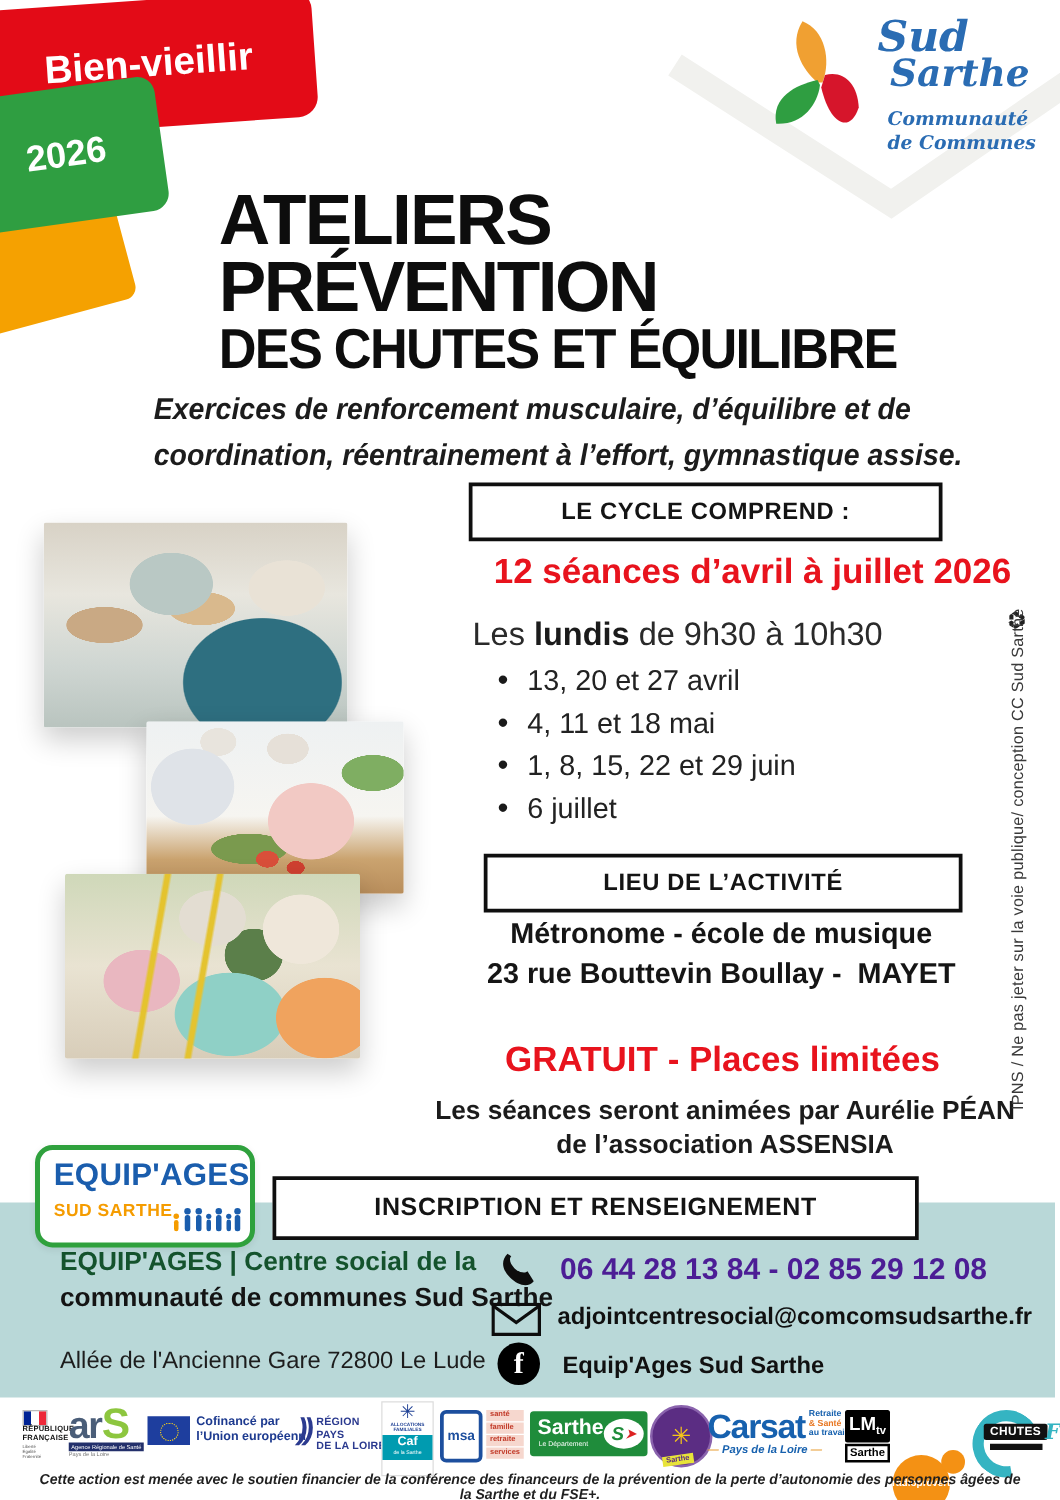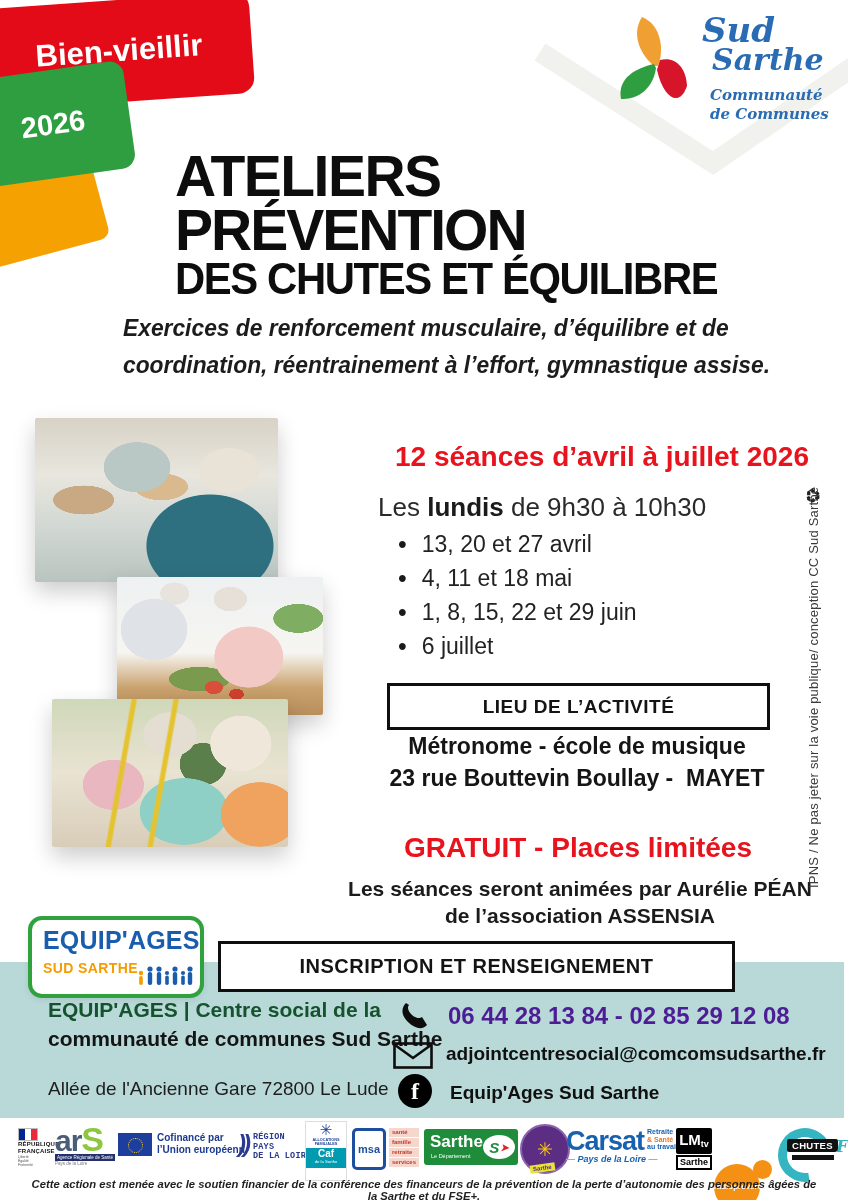--- a/index.html
+++ b/index.html
@@ -205,20 +205,23 @@
 
   <div class="abs subtitle">
     <div>Exercices de renforcement musculaire, d’équilibre et de</div>
     <div>coordination, réentrainement à l’effort, gymnastique assise.</div>
   </div>
 
   <div class="abs photo photo1"></div>
   <div class="abs photo photo2"></div>
   <div class="abs photo photo3"></div>
 
+  <div class="abs hdr-box cycle-box">
+    <span>LE CYCLE COMPREND :</span>
+  </div>
   <div class="abs red-line cycle-highlight">12 séances d’avril à juillet 2026</div>
   <div class="abs schedule"><span>Les </span><b>lundis</b><span> de 9h30 à 10h30</span></div>
   <div class="abs dates">
     <div class="date-row">13, 20 et 27 avril</div>
     <div class="date-row">4, 11 et 18 mai</div>
     <div class="date-row">1, 8, 15, 22 et 29 juin</div>
     <div class="date-row">6 juillet</div>
   </div>
 
   <div class="abs hdr-box lieu-box">
@@ -298,21 +301,21 @@
         <div class="eu-ring"></div>
       </div>
     <div class="eu-txt" style="margin-left:5px;">
       <div>Cofinancé par</div>
       <div>l’Union européenn</div>
     </div>
   </div>
 
   <div class="abs partner" style="left:238px;top:1130px;display:flex;">
     <div class="reg-mark">))</div>
-    <div class="reg-txt" style="margin-left:5px;margin-top:3px;font-family:Liberation Mono, monospace;">
+    <div class="reg-txt" style="margin-left:5px;margin-top:3px;">
       <div>RÉGION</div>
       <div>PAYS</div>
       <div>DE LA LOIRE</div>
     </div>
   </div>
 
   <div class="abs partner caf" style="left:305px;top:1121px;">
     <div class="caf-star">✳</div>
     <div class="caf-top">ALLOCATIONS FAMILIALES</div>
     <div class="caf-band">

